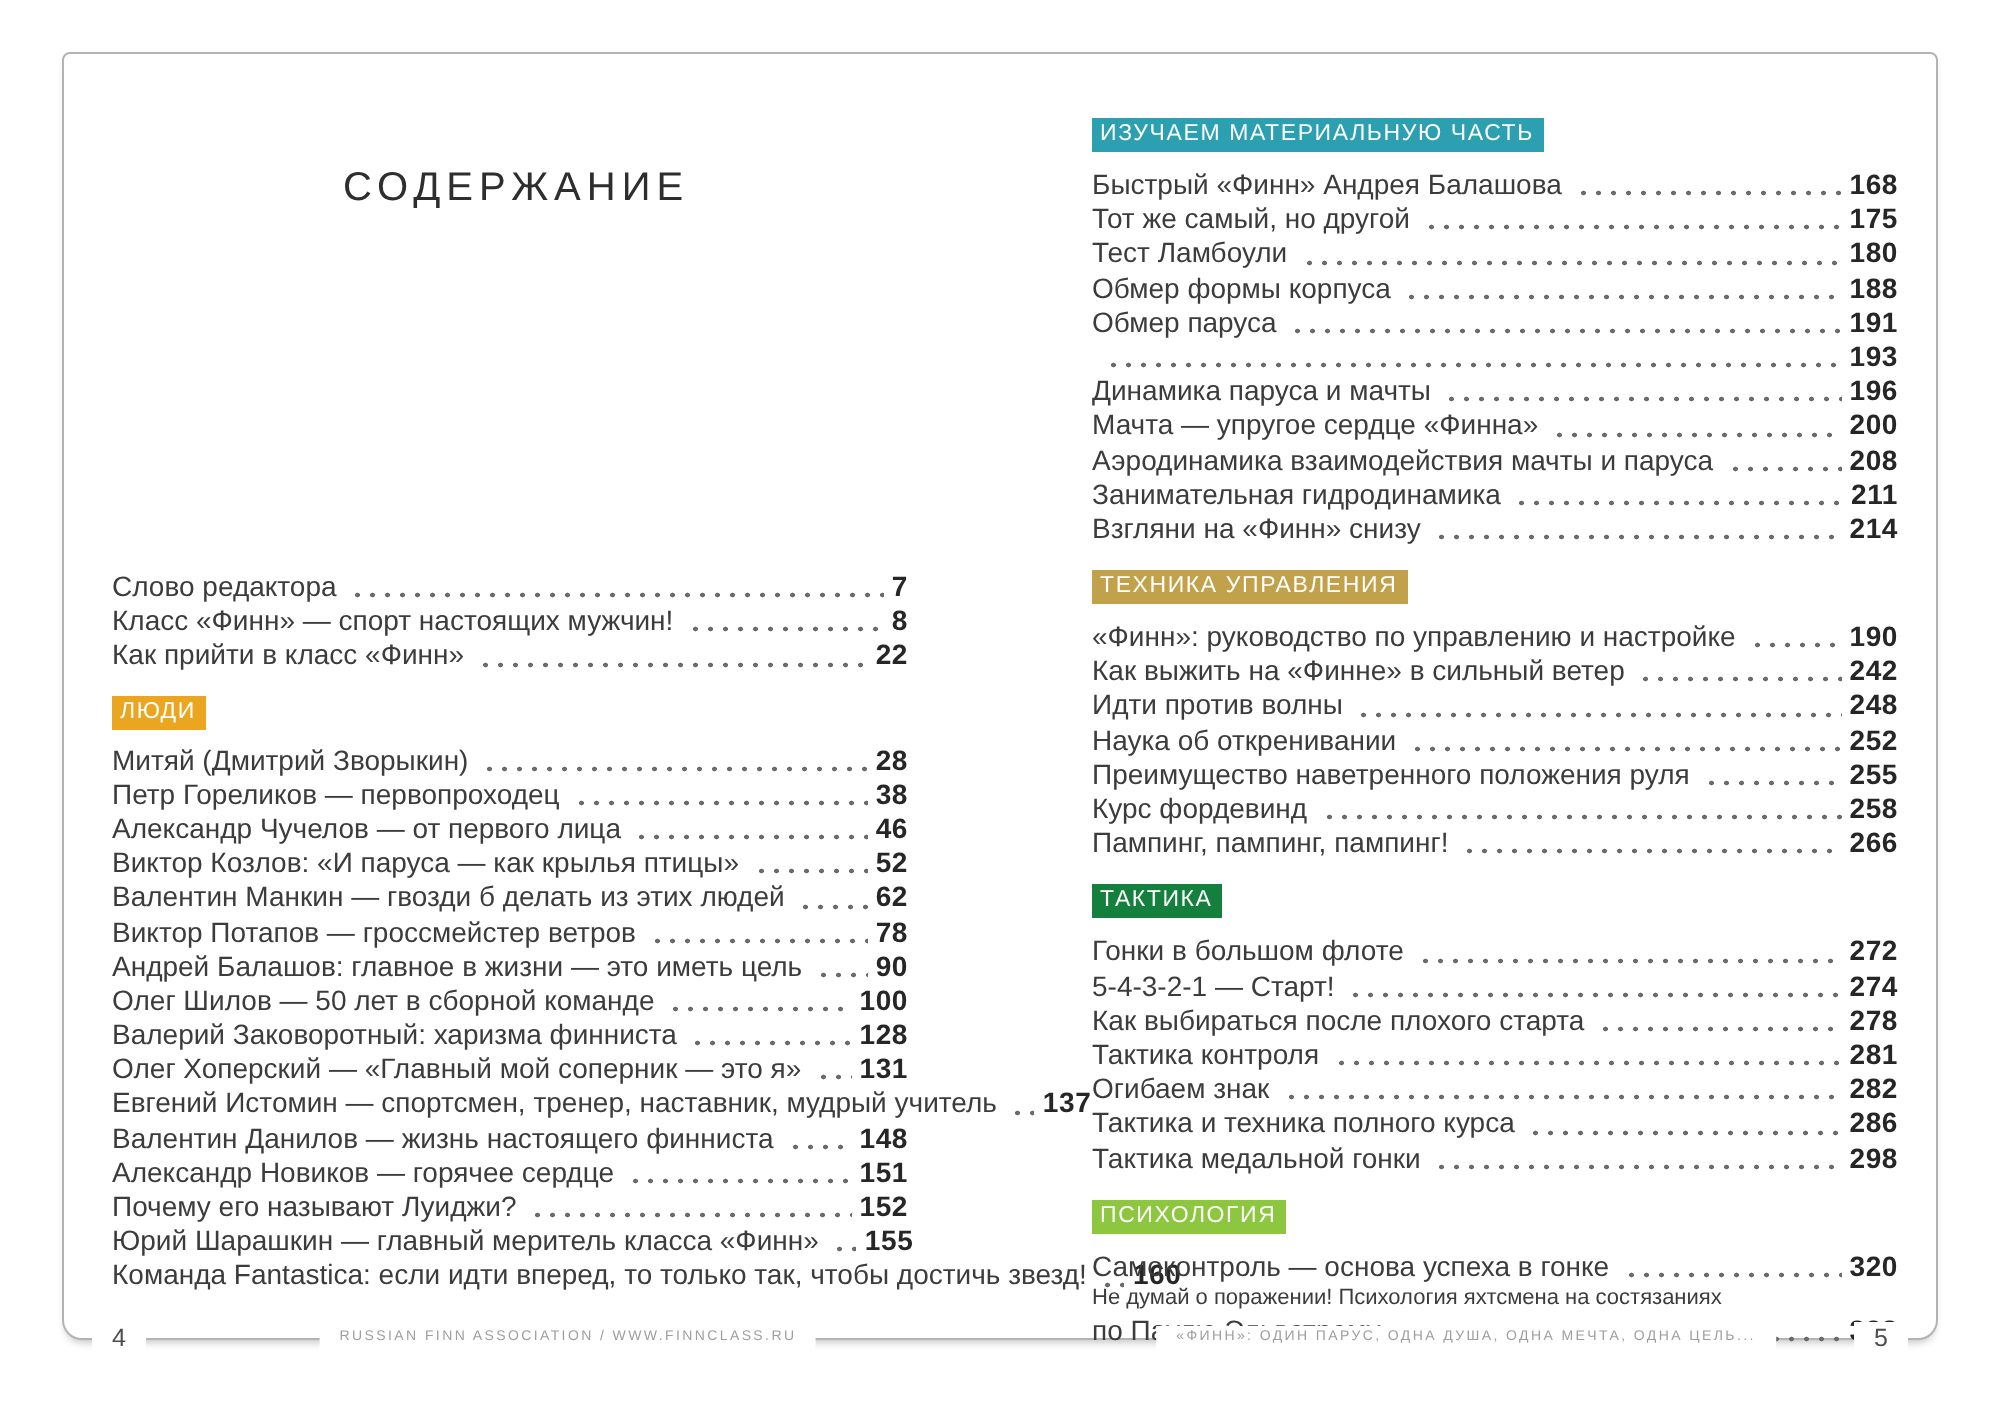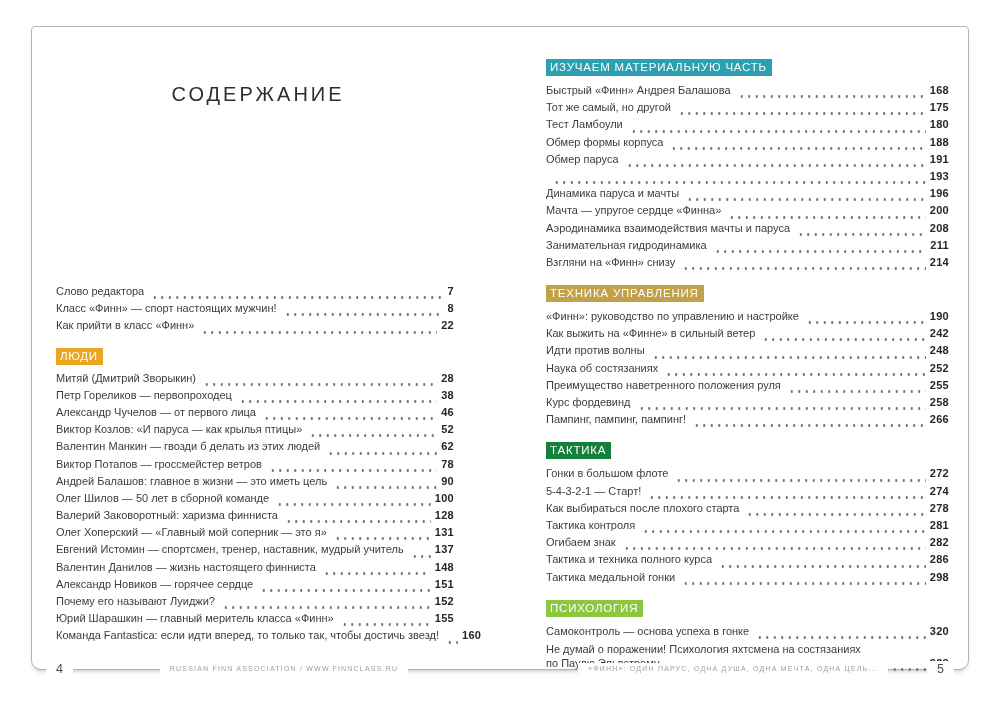--- a/index.html
+++ b/index.html
@@ -41,21 +41,21 @@
   .toc-pre {
     font-size: 11px;
     color: #3c3c3c;
     line-height: 15px;
     white-space: nowrap;
   }
   .toc-line {
     display: flex;
     align-items: baseline;
     height: 17.2px;
-    font-size: 11px;
+    font-size: 14px;
     color: #3c3c3c;
   }
   .toc-title { white-space: nowrap; }
   .toc-leader {
     flex: 1 1 auto;
     align-self: flex-end;
     height: 12px;
     min-width: 12px;
     margin: 0 4px 0 7px;
     background-image: radial-gradient(circle, #6b6b6b 1.05px, rgba(0,0,0,0) 1.35px);
@@ -427,21 +427,21 @@
     <div class="toc-line">
       <span class="toc-title">Идти против волны</span>
       <span class="toc-leader"></span>
       <span class="toc-page">248</span>
     </div>
   </div>
 
   <div class="toc-entry">
     <div class="toc-pre"></div>
     <div class="toc-line">
-      <span class="toc-title">Наука об состязаниях</span>
+      <span class="toc-title">Наука об откренивании</span>
       <span class="toc-leader"></span>
       <span class="toc-page">252</span>
     </div>
   </div>
 
   <div class="toc-entry">
     <div class="toc-pre"></div>
     <div class="toc-line">
       <span class="toc-title">Преимущество наветренного положения руля</span>
       <span class="toc-leader"></span>

